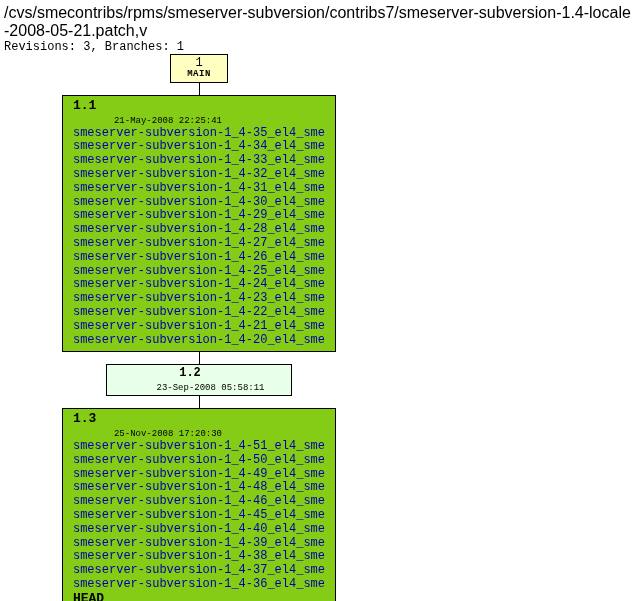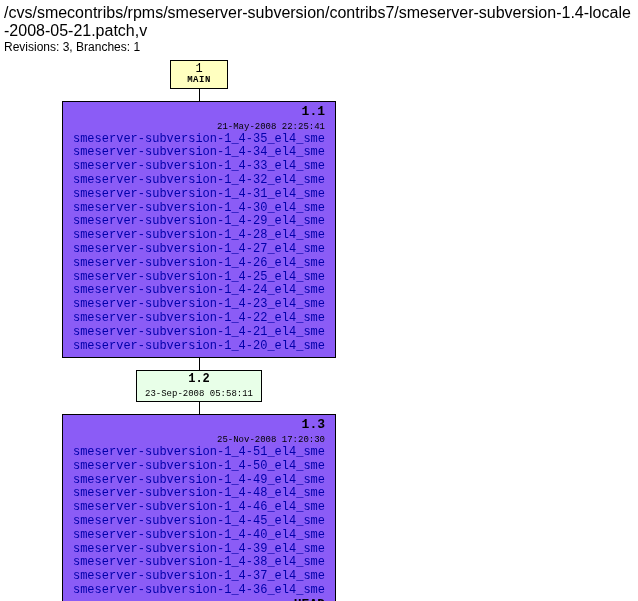--- a/index.html
+++ b/index.html
@@ -10,23 +10,23 @@
     width: 638px;
     box-sizing: border-box;
     background: #ffffff;
   }
   .path {
     font-family: "Helvetica", "Arial", sans-serif;
     font-size: 16px;
     word-break: break-all;
   }
   .meta {
-    font-family: Liberation Sans, sans-serif;
+    font-family: Liberation Mono, monospace;
     font-size: 12px;
-    margin-bottom: 6px;
+    margin-bottom: 0;
   }
   .graph {
     display: flex;
     flex-direction: column;
     align-items: flex-start;
     margin-left: 30px;
   }
   .centered-col {
     display: flex;
     flex-direction: column;
@@ -51,51 +51,52 @@
     font-weight: bold;
     letter-spacing: 0.5px;
   }
   .connector {
     width: 1px;
     height: 12px;
     background: #000;
   }
   .rev-box {
     border: 1px solid #000;
-    background: #8b5cf6;
+    background: #84cc16;
     padding: 3px 10px 4px 10px;
     font-family: "Courier New", monospace;
-    text-align: right;
+    text-align: left;
     line-height: 1.15;
   }
   .rev-num {
     font-size: 13px;
     font-weight: bold;
     color: #000;
   }
   .rev-date {
     font-size: 9px;
     color: #000;
+    margin-left: 41px;
   }
   .tag {
     font-size: 12px;
     color: #0000aa;
     display: block;
   }
   .head {
     font-size: 13px;
     color: #000;
     font-weight: bold;
   }
   .small-rev {
     border: 1px solid #000;
     background: #e8ffe8;
     font-family: "Courier New", monospace;
     text-align: center;
-    padding: 2px 8px 2px 8px;
+    padding: 2px 26px 2px 8px;
     line-height: 1.1;
   }
   .hr {
     border: none;
     border-top: 1px solid #000;
     margin: 10px 0 0 0;
     width: 626px;
   }
 </style>
 </head>

